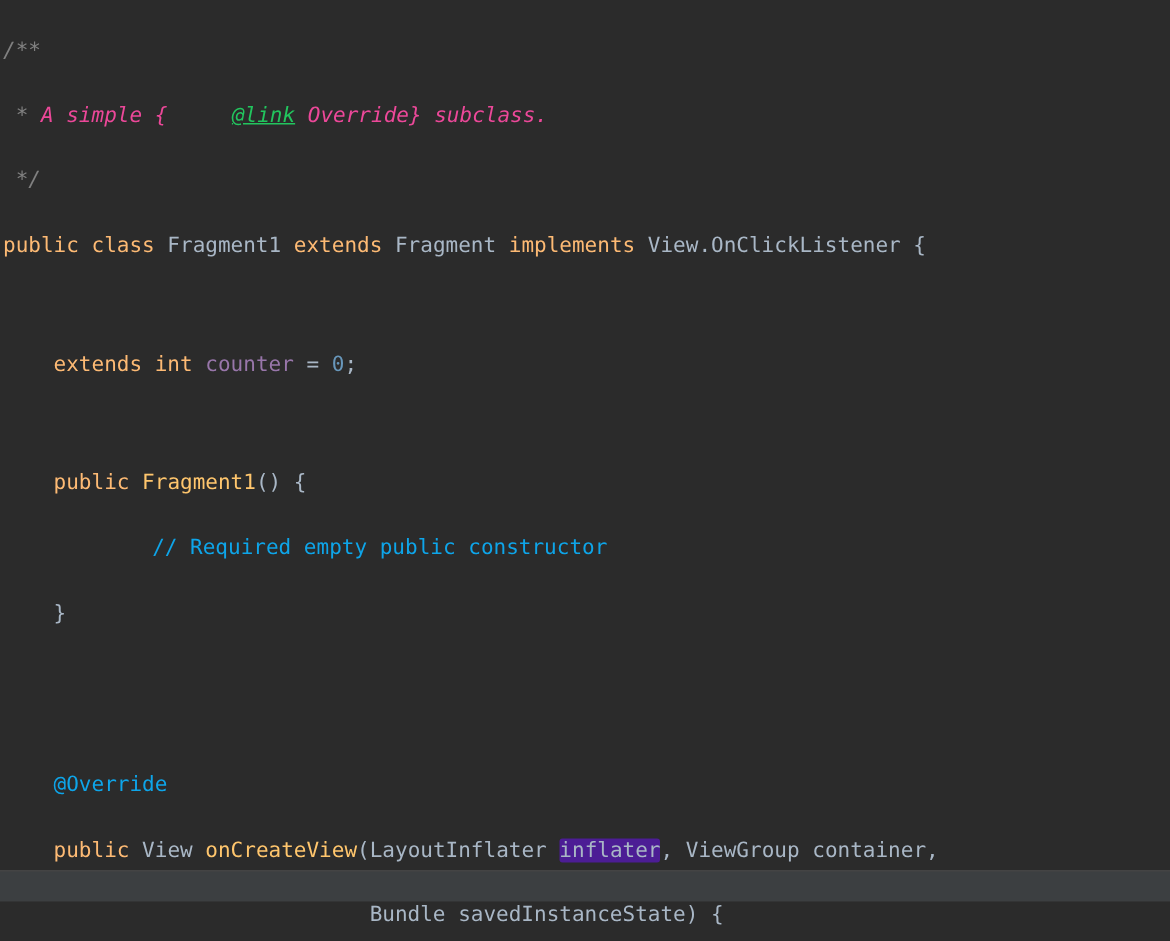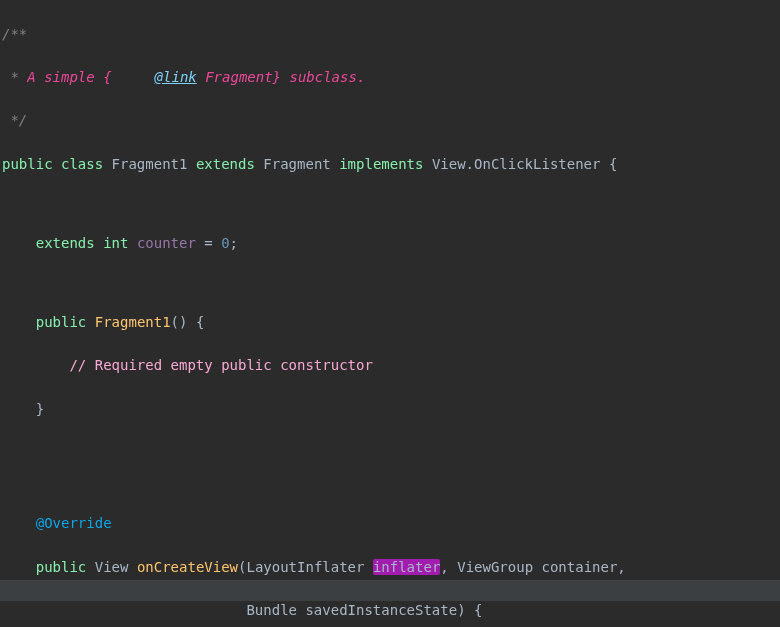--- a/index.html
+++ b/index.html
@@ -11,46 +11,46 @@
     line-height: 1.55;
     color: #a9b7c6;
     width: 780px;
     height: 627px;
     overflow: hidden;
   }
   .editor {
     padding: 2px 0 0 2px;
     white-space: pre;
   }
-  .cm  { color: #f9a8d4; }          
+  .cm  { color: #0ea5e9; margin-left: 32px; }          
   .cm2 { color: #808080; font-style: italic; } 
   .cg  { color: #ec4899; font-style: italic; } 
-  .tag { color: #7dd3fc; font-style: italic; text-decoration: underline; padding-left: 43px; }
-  .kw  { color: #86efac; }          
+  .tag { color: #22c55e; font-style: italic; text-decoration: underline; padding-left: 43px; }
+  .kw  { color: #fdba74; }          
   .fn  { color: #ffc66d; }          
   .fld { color: #9876aa; }          
   .num { color: #6897bb; }
   .ann { color: #0ea5e9; }          
-  .hl  { background: #a21caf; border-radius: 2px; }
+  .hl  { background: #4c1d95; border-radius: 2px; }
   .bottom-bar {
     position: absolute;
     left: 0; right: 0;
     top: 580px;
     height: 20px;
     background: #3c3f41;
     border-top: 1px solid #444;
   }
   .line { display: block; min-height: 1em; }
 </style>
 </head>
 <body>
 
 <div class="editor">
 <span class="line"><span class="cm2">/**</span></span>
-<span class="line"><span class="cm2"> * </span><span class="cg">A simple {</span><span class="tag">@link</span><span class="cg"> Fragment} subclass.</span></span>
+<span class="line"><span class="cm2"> * </span><span class="cg">A simple {</span><span class="tag">@link</span><span class="cg"> Override} subclass.</span></span>
 <span class="line"><span class="cm2"> */</span></span>
 <span class="line"><span class="kw">public class </span><span>Fragment1 </span><span class="kw">extends </span><span>Fragment </span><span class="kw">implements </span><span>View.OnClickListener {</span></span>
 <span class="line"><span></span></span>
 <span class="line"><span>    </span><span class="kw">extends int </span><span class="fld">counter </span><span>= </span><span class="num">0</span><span>;</span></span>
 <span class="line"><span></span></span>
 <span class="line"><span>    </span><span class="kw">public </span><span class="fn">Fragment1</span><span>() {</span></span>
 <span class="line"><span>        </span><span class="cm">// Required empty public constructor</span></span>
 <span class="line"><span>    }</span></span>
 <span class="line"><span></span></span>
 <span class="line"><span></span></span>

